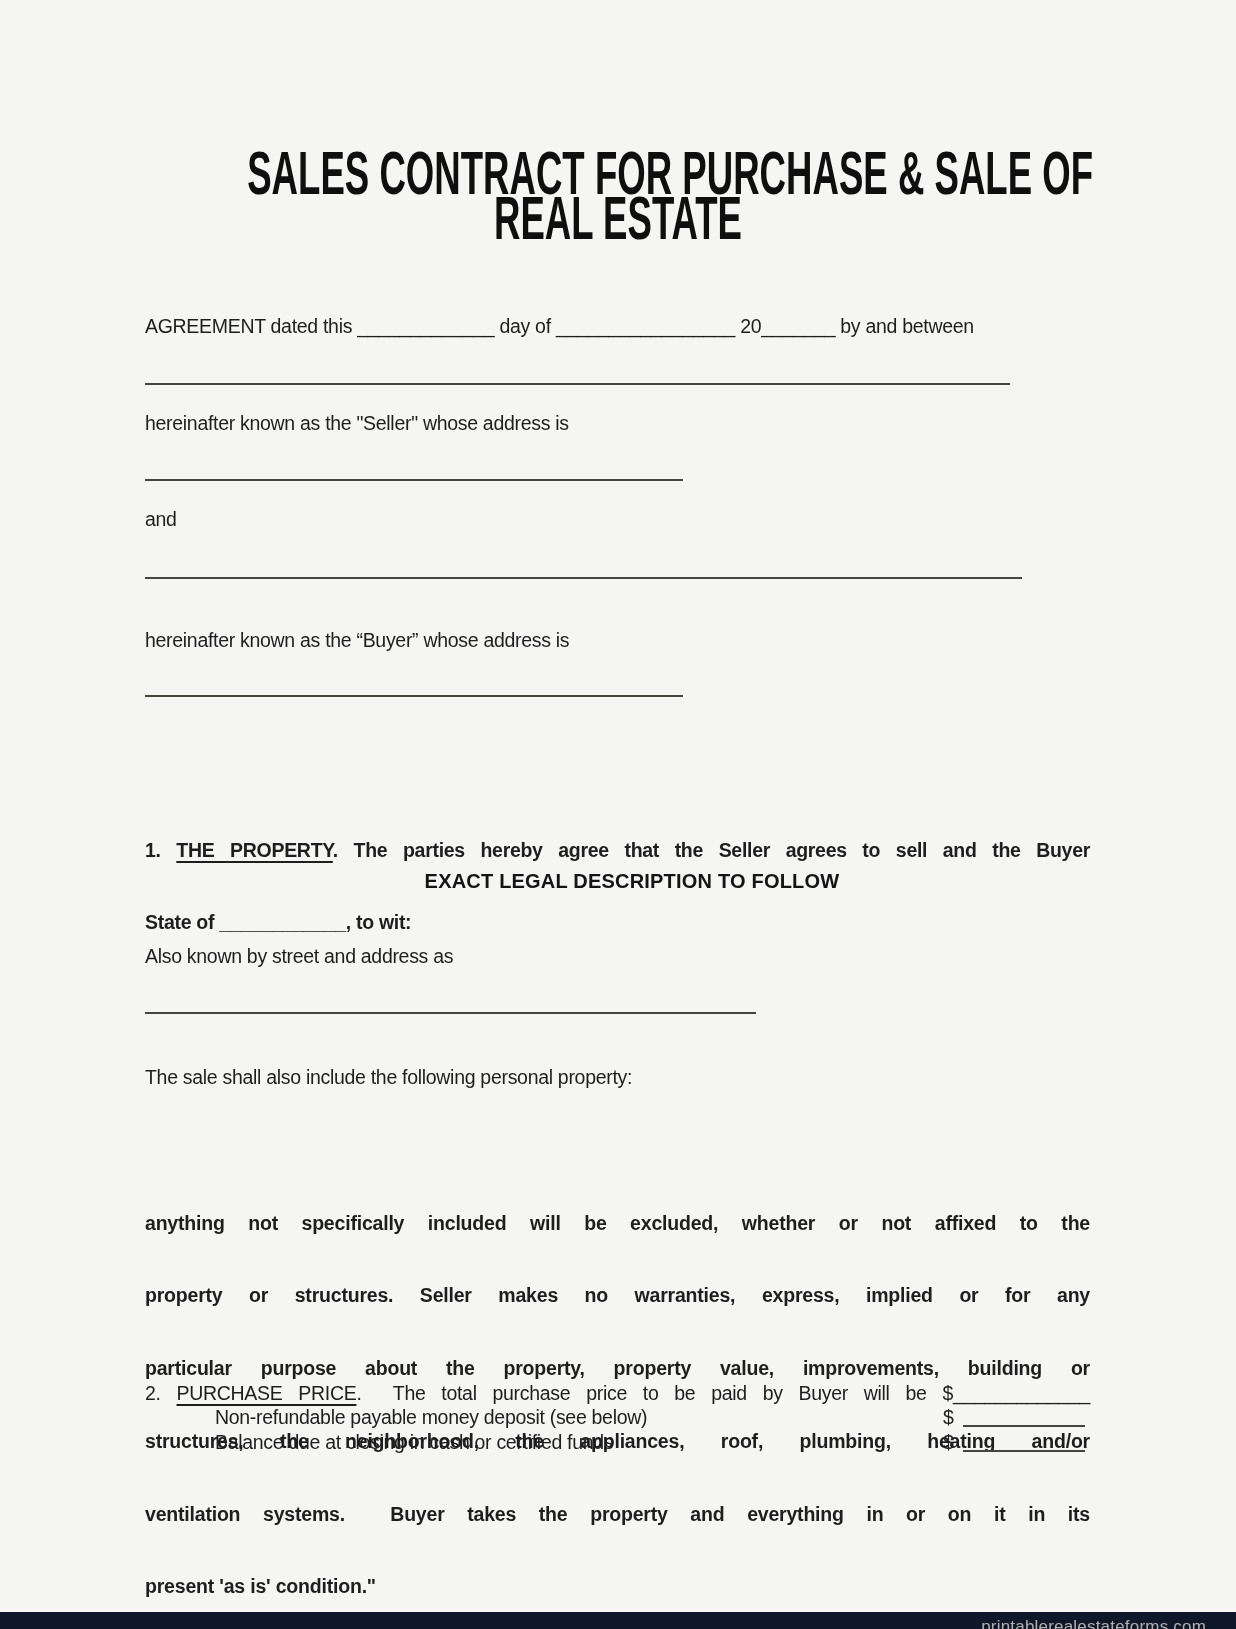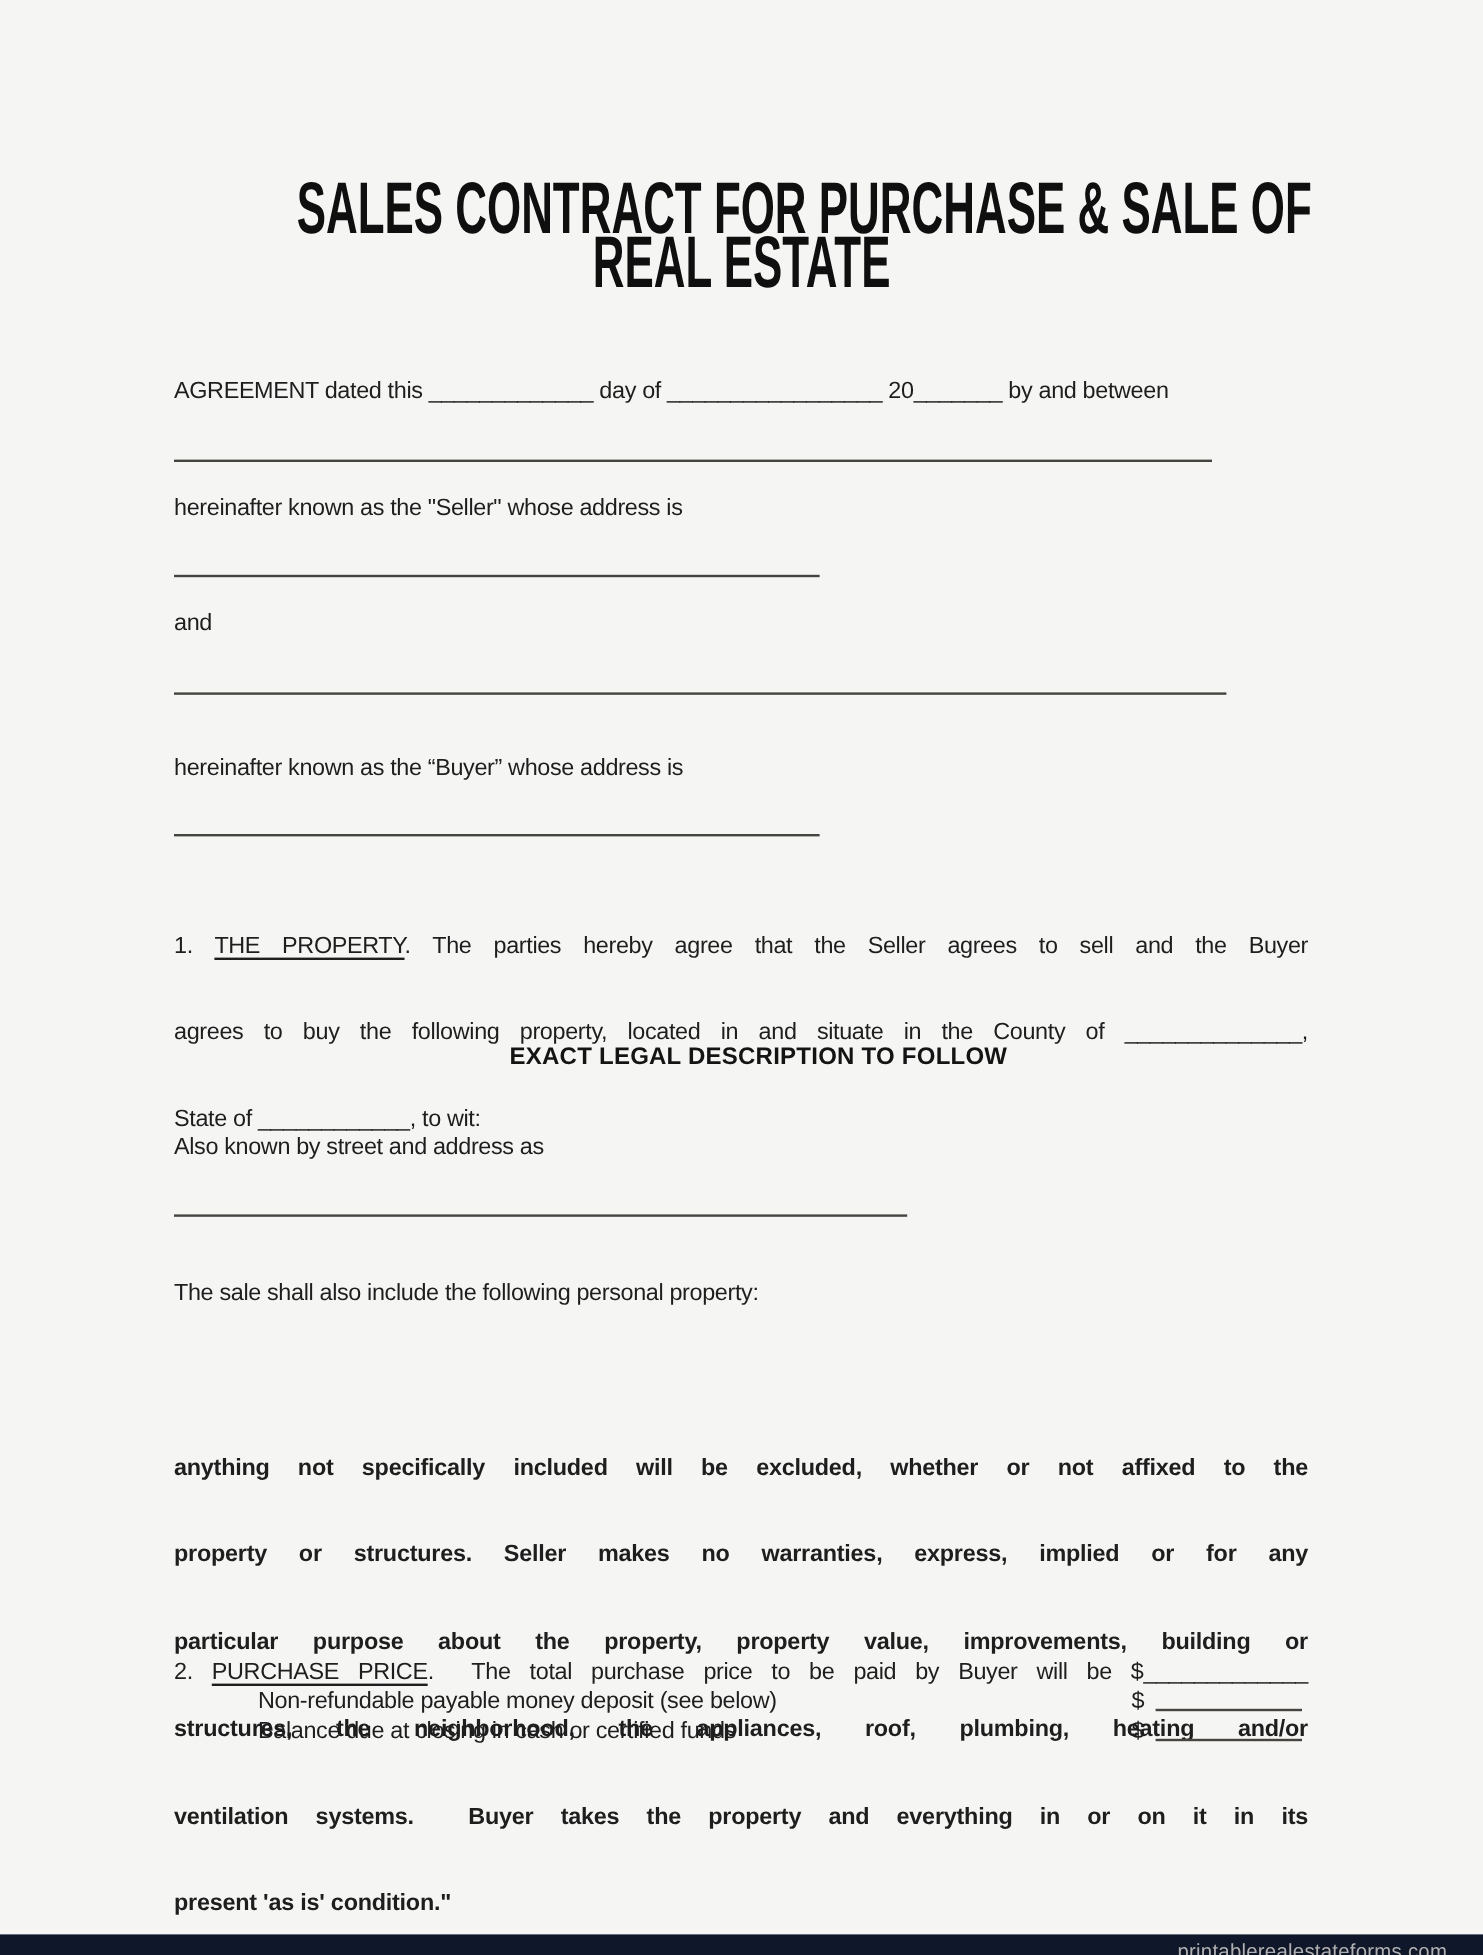--- a/index.html
+++ b/index.html
@@ -94,23 +94,22 @@
   <div class="abs rule" style="top:467px;left:145px;width:538px;"></div>
 
   <div class="abs para bodytext nl" style="top:495px;">and</div>
 
   <div class="abs rule" style="top:565px;left:145px;width:877px;"></div>
 
   <div class="abs para bodytext nl" style="top:616px;">hereinafter known as the “Buyer” whose address is</div>
 
   <div class="abs rule" style="top:683px;left:145px;width:538px;"></div>
 
-  <div class="abs para bodytext" style="top:716px;">
+  <div class="abs para bodytext" style="top:778px;font-weight:bold;">
     <div class="jl"><span>1. </span><span class="u">THE PROPERTY</span><span>. The parties hereby agree that the Seller agrees to sell and the Buyer</span></div>
-    <div class="jl">agrees to buy the following property, located in and situate in the County of ______________,</div>
     <div class="nl">State of ____________, to wit:</div>
   </div>
 
   <div class="abs heading-center" style="top:857px;padding-left:28px;">EXACT LEGAL DESCRIPTION TO FOLLOW</div>
 
   <div class="abs para bodytext nl" style="top:932px;">Also known by street and address as</div>
 
   <div class="abs rule" style="top:1000px;left:145px;width:611px;"></div>
 
   <div class="abs para bodytext nl" style="top:1053px;">The sale shall also include the following personal property:</div>

